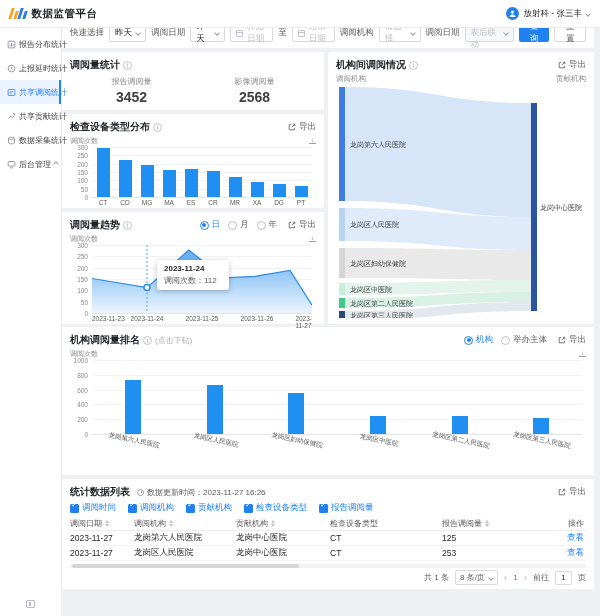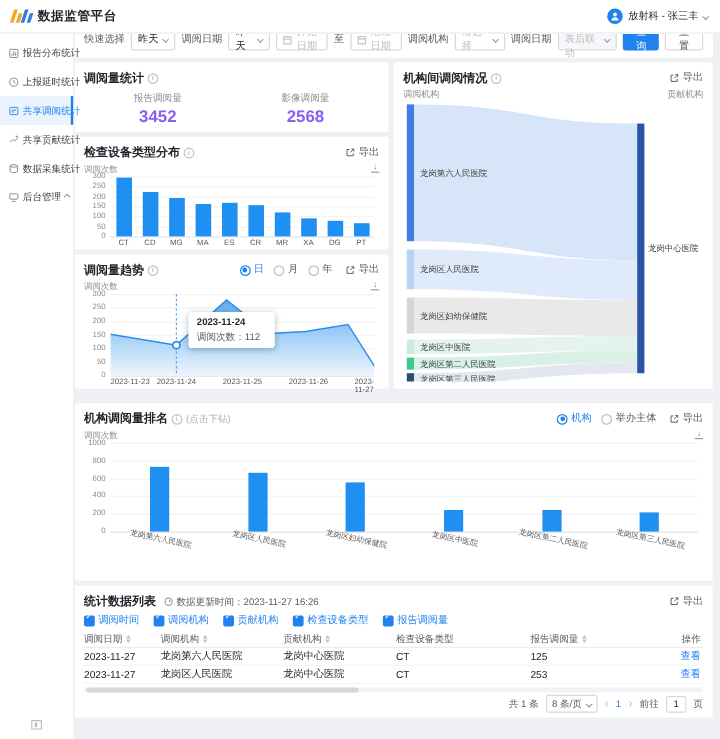--- a/index.html
+++ b/index.html
@@ -59,21 +59,21 @@
   .info{width:9px;height:9px;border:1px solid #c0c4cc;border-radius:50%;color:#a6a6a6;font-size:6.5px;display:inline-flex;align-items:center;justify-content:center;flex:none;}
   .info::after{content:"i";}
   .hint{font-size:8px;color:#b0b0b0;}
   .c-hdr .sp{flex:1;}
   .export{display:flex;align-items:center;gap:3px;font-size:8.5px;color:var(--sub);cursor:pointer;}
   .export svg{width:8px;height:8px;}
   
   .stats{display:flex;height:32px;}
   .stat{flex:1;display:flex;flex-direction:column;align-items:center;justify-content:center;gap:2px;}
   .stat .lb{font-size:8px;color:var(--faint);}
-  .stat .vl{font-size:14px;font-weight:bold;color:#8b5cf6;}
+  .stat .vl{font-size:14px;font-weight:bold;color:#404040;}
   
   .meta-row{display:flex;align-items:center;justify-content:space-between;height:9px;margin-bottom:2px;}
   .ylab{font-size:7px;color:var(--faint);}
   .save{font-size:7px;color:var(--faint);line-height:6px;text-align:center;cursor:pointer;}
   .save::before{content:"↓";display:block;}
   .save::after{content:"";display:block;border-bottom:1px solid #9aa0a6;width:7px;margin-top:0px;}
   .bc-plot{position:relative;margin-left:22px;margin-right:4px;}
   .bc-grid{position:absolute;left:0;right:0;border-top:1px solid #f2f3f5;}
   .bc-grid.axis{border-color:#e3e4e8;}
   .bc-tick{position:absolute;left:-22px;width:18px;text-align:right;font-size:6.5px;color:var(--faint);transform:translateY(-50%);}
@@ -471,21 +471,21 @@
             <text x="11" y="220.5" class="sk-label">龙岗区第二人民医院</text>
             <rect x="0" y="226" width="6" height="9" fill="#2c4a73"></rect>
             <text x="11" y="233" class="sk-label">龙岗区第三人民医院</text>
             <rect x="192" y="18" width="6" height="208" fill="#2b55a0"></rect>
             <text x="201" y="124.5" class="sk-label">龙岗中心医院</text>
           </svg>
         </div>
     </div>
   </div>
 
-  <div class="card" style="margin-top:12px;height:148px">
+  <div class="card" style="margin-top:3px;height:148px">
     <div class="c-hdr">
       <span class="c-title">机构调阅量排名</span>
       <span class="info"></span>
       <span class="hint">(点击下钻)</span>
       <span class="sp"></span>
       <span id="ranking-radios" style="display:flex">
           <span class="radio-opt sel">
             <span class="radio-dot"></span>
             <span class="radio-lb">机构</span>
           </span>

